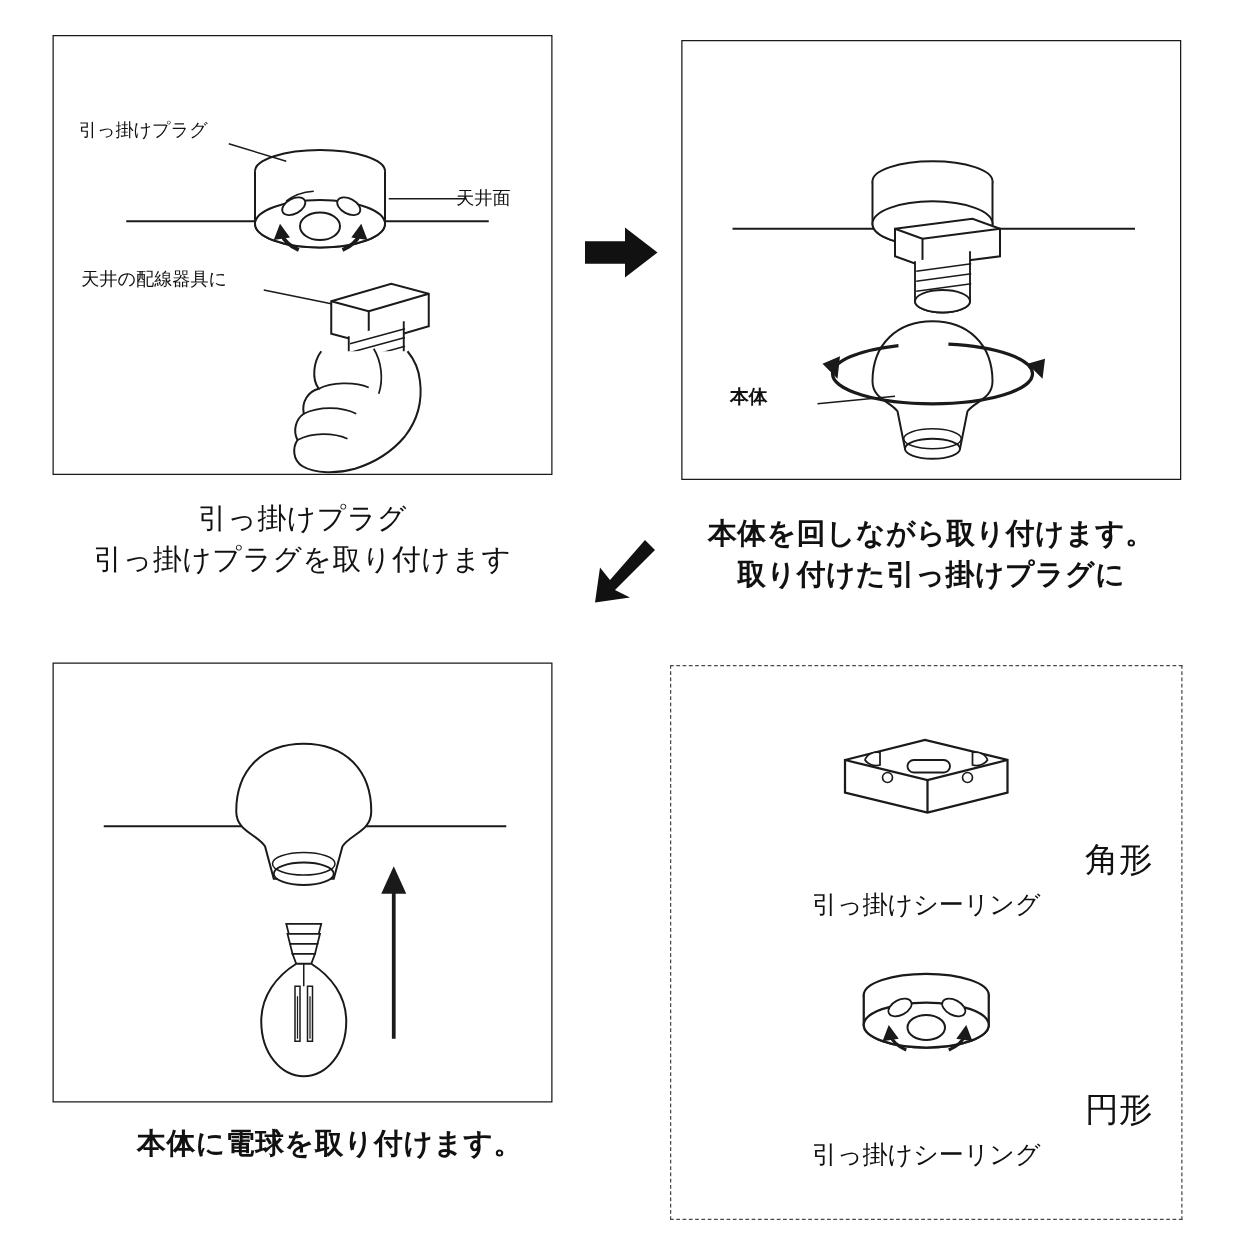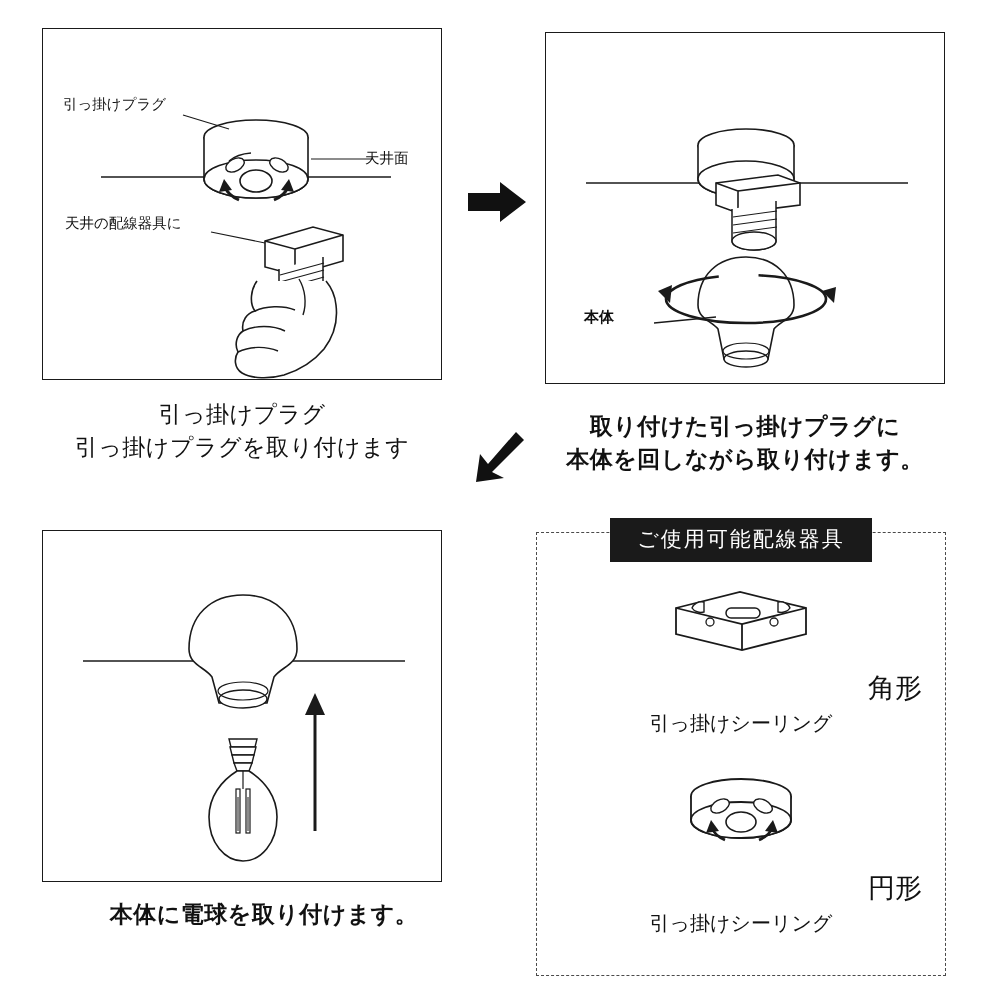--- a/index.html
+++ b/index.html
@@ -182,22 +182,22 @@
       <polygon points="112,258 126,252 124,270" fill="#1a1a1a"></polygon>
       <polygon points="288,270 276,258 290,254" fill="#1a1a1a"></polygon>
 
       <line x1="108" y1="290" x2="170" y2="284" stroke="#1a1a1a" stroke-width="1.3"></line>
     </svg>
 
     <span class="label-bold" style="left:38px; top:275px;">本体</span>
   </div>
 
   <div class="caption" style="left:545px; top:410px; width:400px; font-weight:bold;">
+    <span class="line">本体を回しながら取り付けます。</span>
     <span class="line">取り付けた引っ掛けプラグに</span>
-    <span class="line">本体を回しながら取り付けます。</span>
   </div>
 
   <div class="arrow" style="left:462px; top:422px;">
     <svg width="66" height="66" viewBox="0 0 66 66">
       <polygon points="54,10 62,18 30,50 42,56 14,60 18,32 26,42" fill="#111111"></polygon>
     </svg>
   </div>
 
   <div class="panel" style="left:42px; top:530px; width:400px; height:352px;">
     <svg width="398" height="350" viewBox="0 0 398 350">
@@ -228,21 +228,20 @@
     </svg>
   </div>
 
   <div class="caption" style="left:30px; top:898px; width:424px; font-weight:bold; text-align:center;">
     <span class="line" style="padding-left:44px;">本体に電球を取り付けます。</span>
   </div>
 
   <div class="panel-dashed" style="left:536px; top:532px; width:410px; height:444px;">
   </div>
 
-  <div class="badge" style="left:610px; top:518px; width:262px; box-sizing:border-box;">ご使用可能配線器具</div>
 
   <div style="position:absolute; left:560px; top:578px; width:362px; height:180px;">
     <svg width="362" height="90" viewBox="0 0 362 90" style="position:absolute; left:0; top:0;">
 
       <path d="M116,30 L180,14 L246,30 L246,56 L182,72 L116,56 Z" fill="#ffffff" stroke="#1a1a1a" stroke-width="1.8"></path>
       <path d="M116,30 L182,46 L246,30" fill="none" stroke="#1a1a1a" stroke-width="1.8"></path>
       <path d="M182,46 L182,72" fill="none" stroke="#1a1a1a" stroke-width="1.8"></path>
 
       <rect x="166" y="30" width="34" height="10" rx="5" fill="#ffffff" stroke="#1a1a1a" stroke-width="1.5"></rect>
       <path d="M132,30 a10,8 0 0 1 12,-6 l0,10 a10,8 0 0 1 -12,-4 z" fill="#ffffff" stroke="#1a1a1a" stroke-width="1.4"></path>

